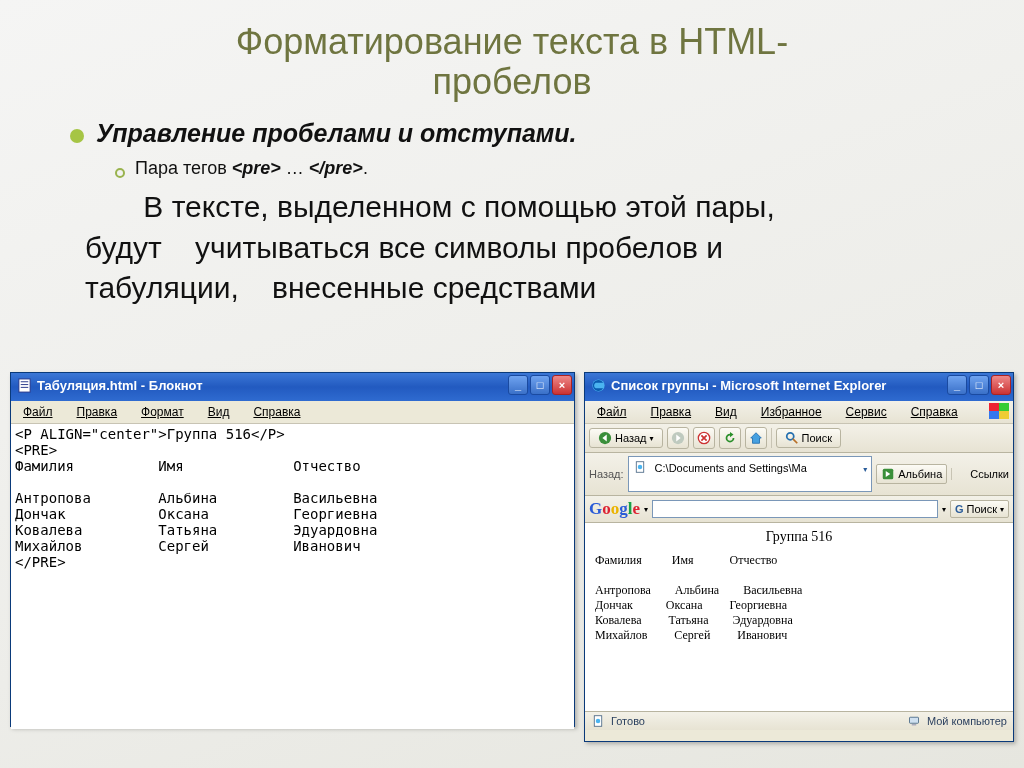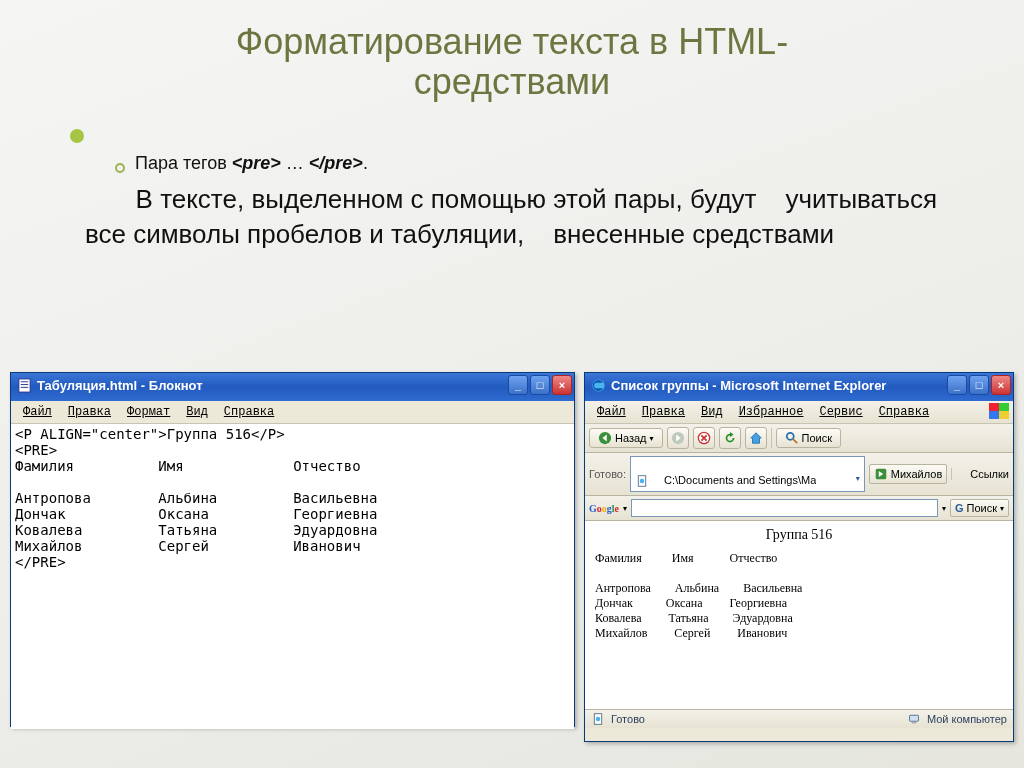--- a/index.html
+++ b/index.html
@@ -26,21 +26,21 @@
     background: #a6c545; margin: 10px 12px 0 40px; flex: 0 0 14px;
   }
   .bullet1-text { font-weight: bold; font-style: italic; font-size: 25px; }
   .bullet2-row { display: flex; align-items: flex-start; margin-top: 10px; margin-left: 85px; }
   .bullet2 {
     width: 10px; height: 10px; border-radius: 50%;
     border: 2px solid #99b34e; margin: 10px 10px 0 0; flex: 0 0 10px;
     background: transparent;
   }
   .bullet2-text { font-size: 18px; }
-  .bodytext { margin: 8px 50px 16px 55px; font-size: 26px; line-height: 1.35; }
+  .bodytext { margin: 8px 50px 16px 55px; font-size: 30px; line-height: 1.35; }
 
   
   .win {
     position: absolute;
     border: 1px solid #0a3a7a;
     background: #ece9d8;
     box-shadow: 2px 2px 4px rgba(0,0,0,0.25);
   }
   .titlebar {
     height: 28px;
@@ -58,23 +58,22 @@
   .tb-btn {
     width: 20px; height: 20px;
     background: linear-gradient(#6fa3f0, #3a70c8);
     border: 1px solid #1a4aa0; border-radius: 3px;
     display: flex; align-items: center; justify-content: center;
     color: #fff; font-weight: bold; font-size: 11px;
   }
   .tb-btn.close { background: linear-gradient(#e88, #c33); border-color: #a22; }
   .menubar {
     background: #ece9d8; font-size: 12px;
-    display: flex; gap: 0; padding: 2px 4px;
+    display: flex; gap: 8px; padding: 2px 4px;
     border-bottom: 1px solid #c8c4b4;
-    font-family: Liberation Mono, monospace;
   }
   .menubar span { padding: 2px 8px; }
   .menubar span u { text-decoration: underline; }
   .np-body {
     background: #fff; font-family: "Lucida Console", Consolas, monospace;
     font-size: 14px; color: #000;
     padding: 2px 4px;
     white-space: pre; overflow: hidden;
   }
 
@@ -91,33 +90,33 @@
   }
   .ie-btn.small { width: 22px; height: 22px; justify-content: center; padding: 0; }
   .ie-ico { width: 14px; height: 14px; display: inline-flex; align-items:center; justify-content:center; }
   .ie-addressbar {
     background: linear-gradient(#f3f1e8,#e7e3d3);
     display: flex; align-items: center; gap: 4px; font-size: 11px;
     padding: 3px 4px; border-bottom: 1px solid #b8b4a0;
   }
   .ie-input {
     flex: 1; background: #fff; border: 1px solid #7a97b8;
-    height: 20px; font-size: 11px; padding: 17px 4px; display: flex; align-items: flex-start; gap: 15px;
+    height: 20px; font-size: 11px; padding: 17px 4px; display: flex; align-items: flex-end; gap: 8px;
   }
   .ie-go {
     border: 1px solid #b8b4a0; background: linear-gradient(#fcfbf5,#e7e3d3);
     border-radius: 2px; padding: 2px 4px; display:flex; align-items:center; gap:3px;
   }
   .google-bar {
     background: linear-gradient(#f3f1e8,#e7e3d3);
     display: flex; align-items: center; gap: 4px; font-size: 11px;
     padding: 3px 4px; border-bottom: 1px solid #b8b4a0;
   }
   .google-logo {
-    font-family: Georgia, serif; font-weight: bold; font-size: 10px;
+    font-family: Georgia, serif; font-weight: bold; font-size: 17px;
   }
   .google-logo .g1{color:#2a5bd7;} .google-logo .g2{color:#d23;} .google-logo .g3{color:#eab300;}
   .google-logo .g4{color:#2a5bd7;} .google-logo .g5{color:#18a047;} .google-logo .g6{color:#d23;}
   .google-input {
     flex: 1; background: #fff; border: 1px solid #7a97b8;
     height: 18px;
   }
   .ie-content {
     background: #fff; font-family: "Times New Roman", serif; font-size: 12px;
     padding: 6px 10px 4px 10px; color: #000;
@@ -136,26 +135,27 @@
     display: grid; grid-template-columns: 1fr 1fr; grid-template-rows: 1fr 1fr;
   }
   .flag div:nth-child(1){background:#e23;} .flag div:nth-child(2){background:#3c3;}
   .flag div:nth-child(3){background:#37e;} .flag div:nth-child(4){background:#ec3;}
 </style>
 </head>
 <body>
 
 <div class="slide-title">
   <span>Форматирование текста в HTML-</span><br>
-  <span>средствами</span>
+  <span>пробелов</span>
 </div>
 
 <div class="content">
   <div class="bullet-row">
     <div class="bullet1"></div>
+    <div class="bullet1-text">Управление пробелами и отступами.</div>
   </div>
   <div class="bullet2-row">
     <div class="bullet2"></div>
     <div class="bullet2-text">
       <span>Пара тегов </span><i><b><span>&lt;pre&gt;</span></b></i><span> … </span><i><b><span>&lt;/pre&gt;</span></b></i><span>.</span>
     </div>
   </div>
   <div class="bodytext">&nbsp;&nbsp;&nbsp;&nbsp;&nbsp;&nbsp;&nbsp;В тексте, выделенном с помощью этой пары, будут&nbsp;&nbsp;&nbsp;&nbsp;учитываться все символы пробелов и табуляции,&nbsp;&nbsp;&nbsp;&nbsp;внесенные средствами</div>
 </div>
 
@@ -270,39 +270,39 @@
       <span class="ie-ico">
           <svg viewBox="0 0 16 16" width="14" height="14">
             <circle cx="6" cy="6" r="4" fill="none" stroke="#2570b0" stroke-width="2"></circle>
             <line x1="9" y1="9" x2="14" y2="14" stroke="#b87028" stroke-width="2"></line>
           </svg>
         </span>
       <span>Поиск</span>
     </div>
   </div>
   <div class="ie-addressbar">
-    <span style="color:#555;">Готово:</span>
+    <span style="color:#555;">Назад:</span>
     <div class="ie-input">
       <span class="ie-ico">
           <svg viewBox="0 0 16 16" width="12" height="12">
             <rect x="3" y="1" width="10" height="14" fill="#fff" stroke="#357"></rect>
             <circle cx="8" cy="8" r="3" fill="#4bb4f0"></circle>
           </svg>
         </span>
       <span style="overflow:hidden;white-space:nowrap;">C:\Documents and Settings\Ма</span>
       <span style="margin-left:auto;font-size:8px;color:#2a5c9a;">▾</span>
     </div>
     <div class="ie-go">
       <span class="ie-ico">
           <svg viewBox="0 0 16 16" width="12" height="12">
             <rect x="1" y="1" width="14" height="14" rx="2" fill="#3a8f3a"></rect>
             <path d="M5 4 L11 8 L5 12 Z" fill="#fff"></path>
           </svg>
         </span>
-      <span>Михайлов</span>
+      <span>Альбина</span>
     </div>
     <span style="border-left:1px solid #c8c4b4;padding-left:18px;">Ссылки</span>
   </div>
   <div class="google-bar">
     <span class="google-logo"><span class="g1">G</span><span class="g2">o</span><span class="g3">o</span><span class="g4">g</span><span class="g5">l</span><span class="g6">e</span></span>
     <span style="font-size:8px;">▾</span>
     <div class="google-input"></div>
     <span style="font-size:8px;">▾</span>
     <div class="ie-go">
       <span style="font-weight:bold;color:#2a5c9a;">G</span>

